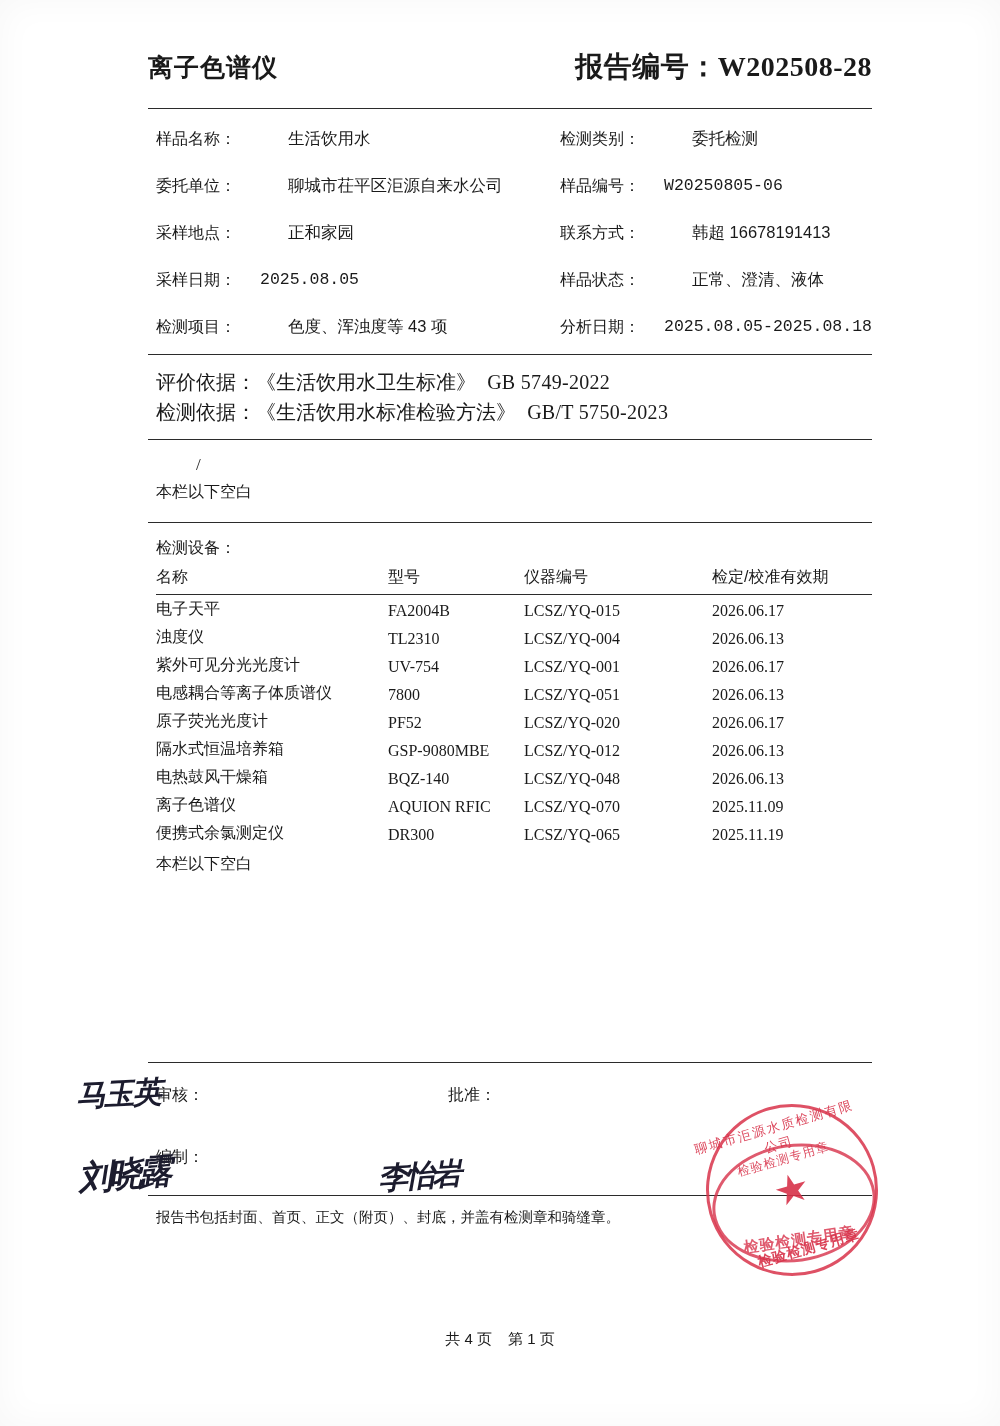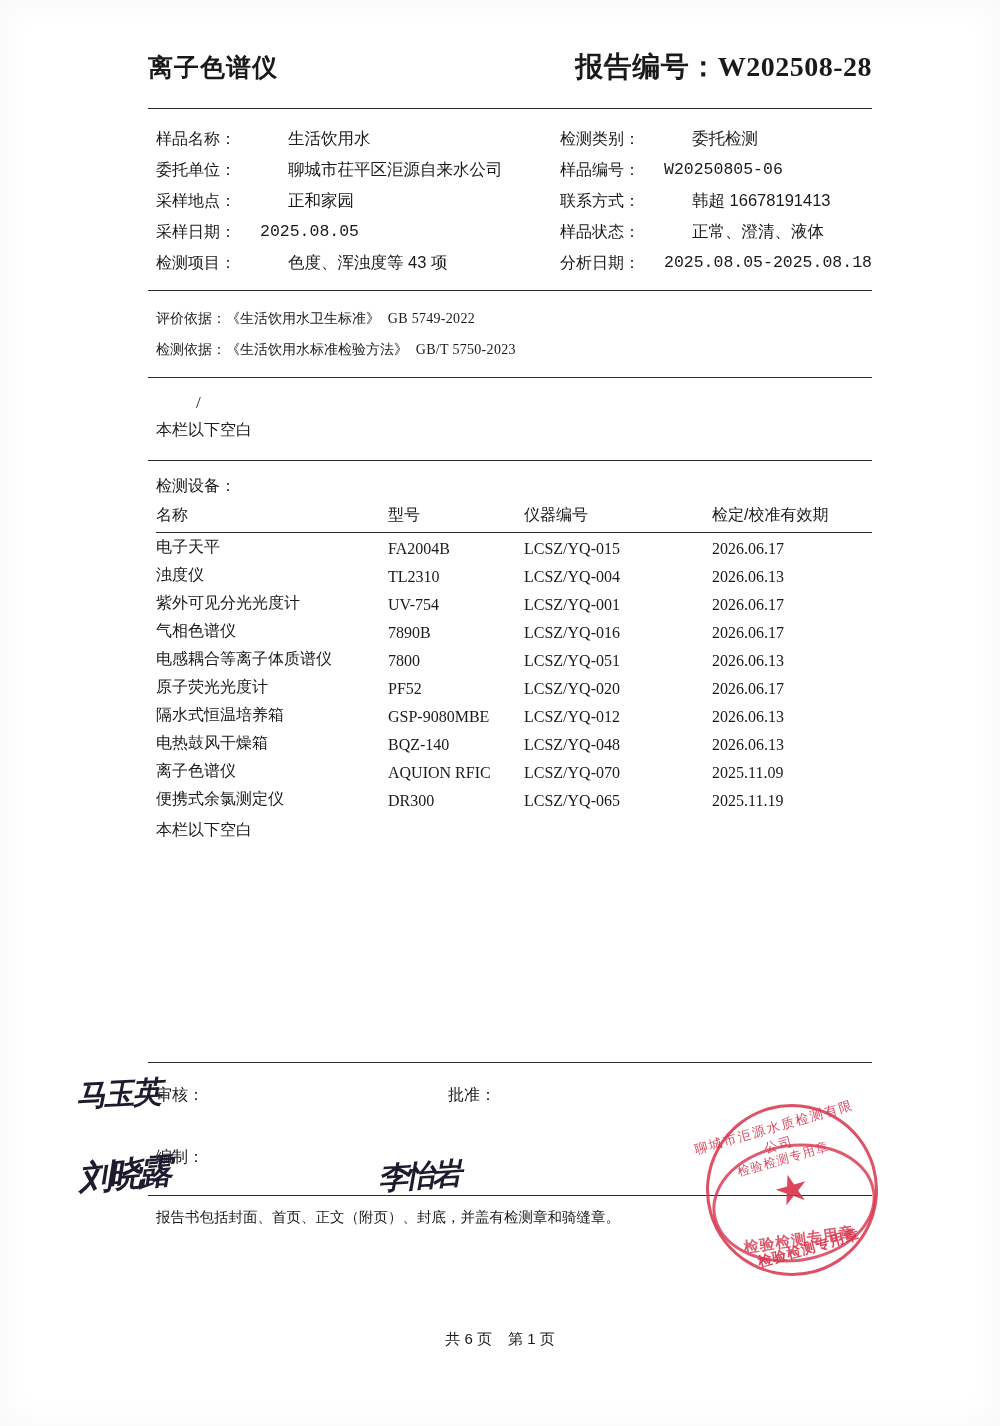--- a/index.html
+++ b/index.html
@@ -60,21 +60,21 @@
   .rule {
     border-top: 1.4px solid #2b2b2b;
     margin: 0;
   }
   .rule.top { margin-top: 22px; }
 
   
   .info-grid {
     display: grid;
     grid-template-columns: 104px 300px 104px 1fr;
-    row-gap: 0px;
+    row-gap: 16px;
     padding: 14px 0 12px 8px;
     font-size: 16.5px;
   }
   .info-grid .lbl {
     font-family: "Liberation Sans", sans-serif;
     font-size: 16px;
     line-height: 31px;
     white-space: nowrap;
   }
   .info-grid .val {
@@ -84,21 +84,21 @@
     white-space: nowrap;
   }
   .info-grid .cn {
     font-family: "Liberation Sans", sans-serif;
     margin-left: 28px;
   }
 
   
   .basis {
     padding: 12px 0 12px 8px;
-    font-size: 14px;
+    font-size: 20px;
     font-family: "Liberation Sans", sans-serif;
   }
   .basis-row {
     line-height: 30px;
     white-space: nowrap;
   }
   .basis-row .std {
     font-family: "Liberation Serif", serif;
     letter-spacing: 0.3px;
   }
@@ -391,26 +391,20 @@
           <tr>
             <td class="c-name">浊度仪</td>
             <td class="c-model">TL2310</td>
             <td class="c-serial">LCSZ/YQ-004</td>
             <td class="c-date">2026.06.13</td>
           </tr>
           <tr>
             <td class="c-name">紫外可见分光光度计</td>
             <td class="c-model">UV-754</td>
             <td class="c-serial">LCSZ/YQ-001</td>
-            <td class="c-date">2026.06.17</td>
-          </tr>
-          <tr>
-            <td class="c-name">气相色谱仪</td>
-            <td class="c-model">7890B</td>
-            <td class="c-serial">LCSZ/YQ-016</td>
             <td class="c-date">2026.06.17</td>
           </tr>
           <tr>
             <td class="c-name">电感耦合等离子体质谱仪</td>
             <td class="c-model">7800</td>
             <td class="c-serial">LCSZ/YQ-051</td>
             <td class="c-date">2026.06.13</td>
           </tr>
           <tr>
             <td class="c-name">原子荧光光度计</td>
@@ -472,17 +466,17 @@
     <div class="seal-star">★</div>
     <div class="seal-mid">检验检测专用章</div>
     <div class="seal-bottom">检验检测专用章</div>
   </div>
   <div class="seal-2">
     <div class="ring2"></div>
     <div class="txt2">检验检测专用章</div>
   </div>
 
   <div class="footer">
-    <span>共 6 页</span>
+    <span>共 4 页</span>
     <span>第 1 页</span>
   </div>
 
 </div>
 
 </body></html>

